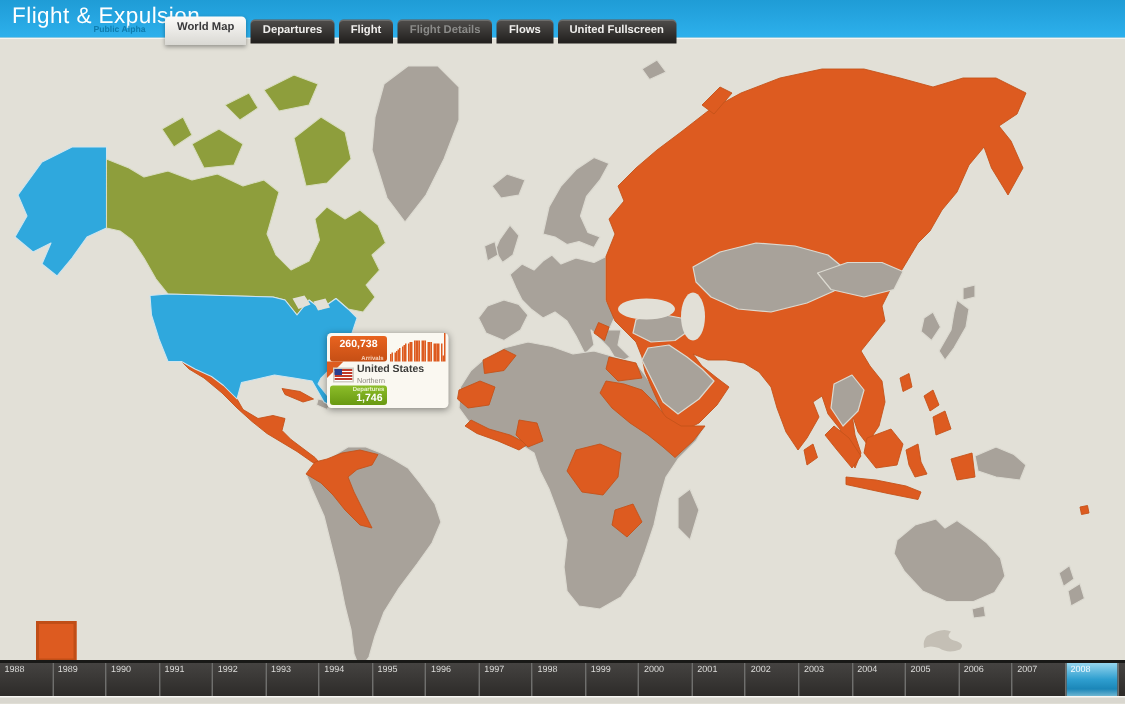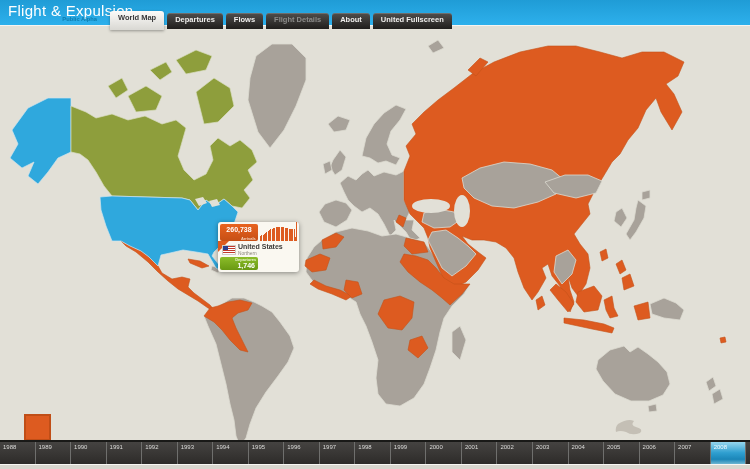--- a/index.html
+++ b/index.html
@@ -135,23 +135,23 @@
   <path class="smudge" d="M618,424 Q628,418 634,421 Q630,425 636,427 Q644,429 640,433 Q632,436 626,432 Q620,430 616,432 Q615,427 618,424 Z"></path>
 </svg>
 
 <div class="header">
   <div class="app-title">Flight &amp; Expulsion</div>
   <div class="app-sub">Public Alpha</div>
 </div>
 <div class="tabs">
     <div class="tab active">World Map</div>
     <div class="tab">Departures</div>
+    <div class="tab">Flight</div>
+    <div class="tab disabled">Flight Details</div>
     <div class="tab">Flows</div>
-    <div class="tab disabled">Flight Details</div>
-    <div class="tab">About</div>
     <div class="tab">United Fullscreen</div>
   </div>
 
 <div class="legend-swatch"></div>
 
 <div class="tooltip">
   <div class="tt-pointer"></div>
   <div class="tt-arrivals">
     <span class="val">260,738</span>
     <span class="lab">Arrivals</span>

